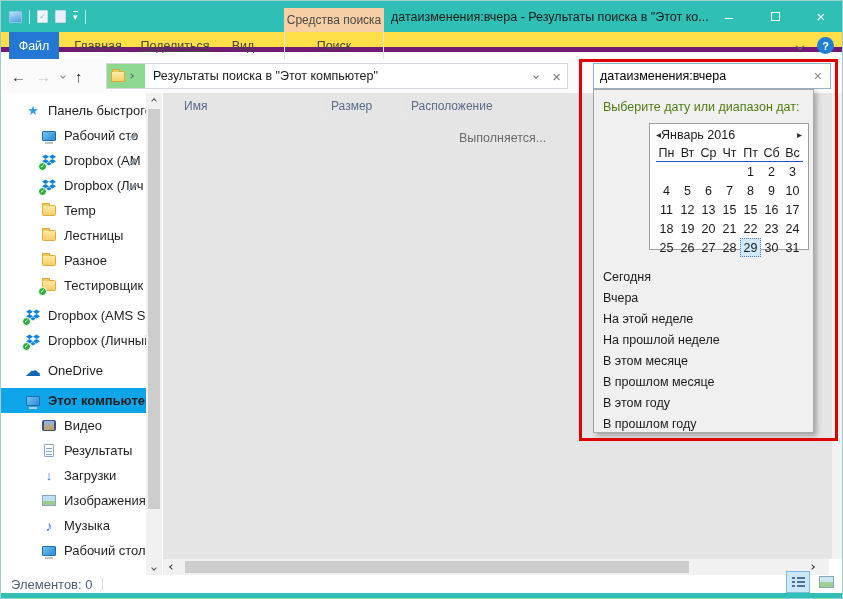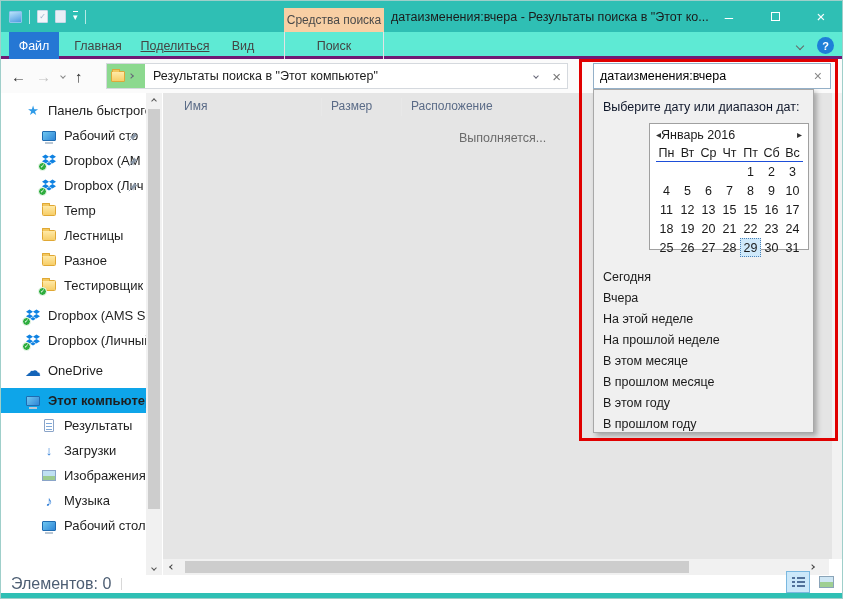--- a/index.html
+++ b/index.html
@@ -14,21 +14,21 @@
   .ic-doccheck{width:11px;height:13px;background:#f2f6fa;border:1px solid #c8d8e8;border-radius:1px;position:relative;color:#9ab4cc;font-size:8px;line-height:12px;text-align:center;}
   .ic-newdoc{width:11px;height:13px;background:#e8eef6;border:1px solid #c8d8e8;border-radius:1px;}
   .ic-qatdrop{color:#fff;font-size:9px;line-height:1;border-top:1px solid #fff;padding-top:1px;}
   .ctx-tab{position:absolute;left:283px;top:7px;width:100px;height:24px;background:#F8CFA4;color:#4a4a4a;font-size:12px;display:flex;align-items:center;justify-content:center;}
   .win-title{position:absolute;left:390px;top:0;height:31px;display:flex;align-items:center;font-size:12.5px;color:#1b1b1b;white-space:nowrap;max-width:320px;overflow:hidden;}
   .win-controls{position:absolute;right:0;top:0;height:31px;display:flex;}
   .wc{width:46px;height:31px;display:flex;align-items:center;justify-content:center;color:#fff;font-size:15px;}
   .wc .sq{width:9px;height:9px;border:1px solid #fff;display:block;}
 
   
-  .tabrow{position:absolute;left:0;top:31px;width:843px;height:27px;background:#5eead4;border-bottom:3px solid #701a75;}
+  .tabrow{position:absolute;left:0;top:31px;width:843px;height:20px;background:#fde047;border-bottom:5px solid #701a75;}
   .tab{position:absolute;top:0;height:27px;display:flex;align-items:center;justify-content:center;font-size:12.5px;color:#444;}
   .tab-file{left:8px;width:50px;background:#2577D4;color:#fff;}
   .ctx-group{position:absolute;left:283px;top:0;width:100px;height:27px;border-left:1px solid #e3e3e3;border-right:1px solid #e3e3e3;display:flex;align-items:center;justify-content:center;font-size:12.5px;color:#444;}
   .ribbon-right{position:absolute;right:10px;top:0;height:27px;display:flex;align-items:center;gap:14px;}
   .help-btn{width:17px;height:17px;border-radius:50%;background:#1E7FD8;color:#fff;font-size:11px;font-weight:bold;display:flex;align-items:center;justify-content:center;}
   .chev{display:inline-block;width:6px;height:6px;border-right:1.5px solid #666;border-bottom:1.5px solid #666;}
   .chev.down{transform:rotate(45deg);}
   .chev.up{transform:rotate(-135deg);}
   .chev.left{transform:rotate(135deg);}
   .chev.right{transform:rotate(-45deg);}
@@ -47,21 +47,21 @@
   .mini-folder::before{content:"";position:absolute;top:-3px;left:0;width:6px;height:2px;background:#f3c75e;border:1px solid #dca83a;border-bottom:none;}
   .x-glyph{color:#777;font-size:15px;line-height:1;}
 
   
   .search-field{position:absolute;left:592px;top:62px;width:238px;height:26px;background:#fff;border:1px solid #94b0c8;z-index:20;}
   .search-field input{position:absolute;left:6px;top:1px;width:200px;height:22px;border:none;outline:none;font-size:12.5px;color:#000000;background:transparent;}
   .search-clear{position:absolute;right:8px;top:4px;color:#888;font-size:14px;}
 
   
   .popup{position:absolute;left:592px;top:88px;width:221px;height:344px;background:#f0f0f0;border:1px solid #a8a8a8;box-shadow:3px 3px 5px rgba(0,0,0,.28);z-index:15;}
-  .popup-prompt{position:absolute;left:9px;top:10px;font-size:12.5px;color:#0f172a;}
+  .popup-prompt{position:absolute;left:9px;top:10px;font-size:12.5px;color:#4d7c0f;}
   .calendar{position:absolute;left:55px;top:33px;width:160px;height:127px;background:#fff;border:1px solid #a0a0a0;font-size:12.5px;color:#1a1a1a;}
   .cal-head{height:21px;display:flex;align-items:center;padding:0 6px;}
   .cal-month{flex:1;text-align:left;}
   .cal-arrow{font-size:10px;color:#333;}
   .cal-grid{display:grid;grid-template-columns:repeat(7,21px);margin-left:6px;}
   .cal-wd{height:17px;display:flex;align-items:center;justify-content:center;border-bottom:1px solid #1d4ed8;}
   .cal-day{height:19px;display:flex;align-items:center;justify-content:center;}
   .cal-day.sel{background:#cfe9fa;border:1px dotted #4a82b8;}
   .opt-list{position:absolute;left:0;top:176px;width:100%;}
   .opt{height:21px;display:flex;align-items:center;padding-left:9px;font-size:12.5px;color:#1a1a1a;}
@@ -104,21 +104,21 @@
 
   
   .content{position:absolute;left:162px;top:92px;width:669px;height:466px;background:#e5e5e5;}
   .col-head{position:absolute;left:0;top:3px;width:100%;height:22px;font-size:12px;color:#5a6b87;}
   .col-label{position:absolute;top:3px;}
   .col-sep{position:absolute;top:2px;width:1px;height:18px;background:#e8e8e8;}
   .working{position:absolute;left:296px;top:38px;font-size:12.5px;color:#6b6b6b;}
 
   
   .statusbar{position:absolute;left:0;top:574px;width:843px;height:18px;background:#fff;display:flex;align-items:center;}
-  .status-text{margin-left:10px;font-size:16px;color:#4d5e73;}
+  .status-text{margin-left:10px;font-size:13px;color:#4d5e73;}
   .status-sep{width:1px;height:12px;background:#d8d8d8;margin-left:10px;}
   .view-btns{position:absolute;right:6px;top:-4px;display:flex;gap:4px;}
   .vbtn{width:24px;height:22px;display:flex;align-items:center;justify-content:center;border:1px solid transparent;}
   .vbtn.sel{background:#cbe8fa;border:1px solid #7ab8e0;}
   .ic-details{width:13px;height:10px;background:repeating-linear-gradient(to bottom,#51719a 0 2px,transparent 2px 4px) 5px 0/8px 10px no-repeat,repeating-linear-gradient(to bottom,#51719a 0 2px,transparent 2px 4px) 0 0/3px 10px no-repeat;}
   .ic-thumb{width:15px;height:12px;border:1px solid #8aa4b8;background:linear-gradient(#cfe6f4 55%,#9fcf92 55%);}
   .bottom-strip{position:absolute;left:0;top:592px;width:843px;height:7px;background:#2FBFB4;}
 </style>
 </head>
 <body>
@@ -340,20 +340,26 @@
       <span class="lbl">OneDrive</span>
     </div>
     <div class="srow gap selected">
       <span class="ico">
           <span class="ic-monitor"></span>
         </span>
       <span class="lbl">Этот компьютер</span>
     </div>
     <div class="srow ind2">
       <span class="ico">
+          <span class="ic-video"></span>
+        </span>
+      <span class="lbl">Видео</span>
+    </div>
+    <div class="srow ind2">
+      <span class="ico">
           <span class="ic-doc"></span>
         </span>
       <span class="lbl">Результаты</span>
     </div>
     <div class="srow ind2">
       <span class="ico">
           <span class="ic-down">↓</span>
         </span>
       <span class="lbl">Загрузки</span>
     </div>

